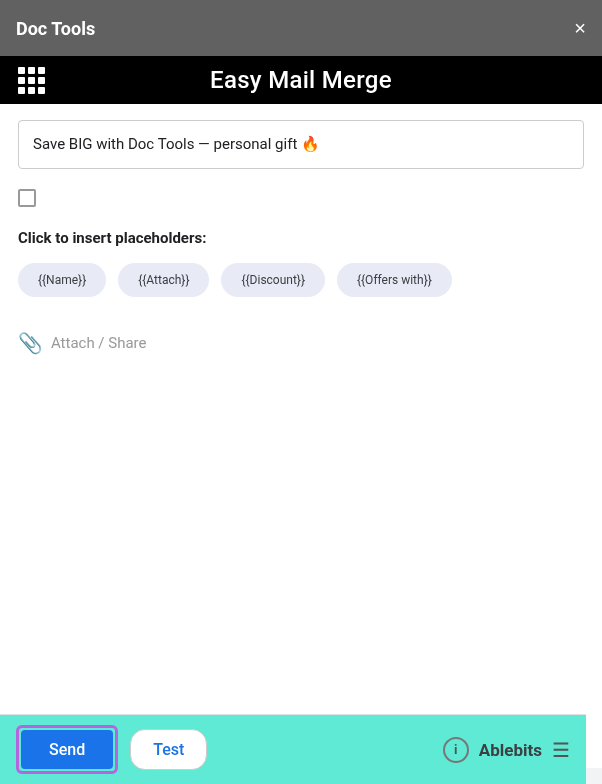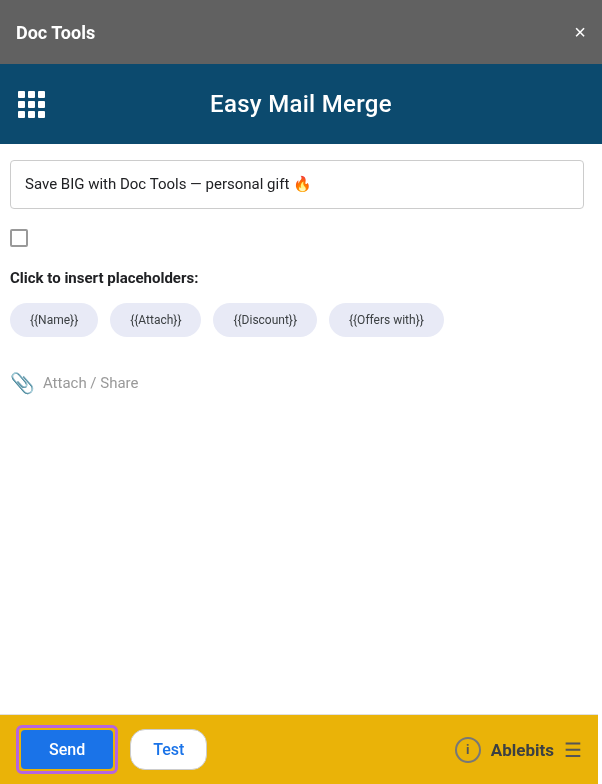--- a/index.html
+++ b/index.html
@@ -12,43 +12,43 @@
       background: #f1f3f4;
     }
 
     
     .title-bar {
       background: #616161;
       display: flex;
       align-items: center;
       justify-content: space-between;
       padding: 0 16px;
-      height: 64px;
+      height: 56px;
     }
     .title-bar-title {
       color: #fff;
       font-weight: bold;
       font-size: 18px;
     }
     .title-bar-close {
       color: #fff;
       font-size: 20px;
       cursor: pointer;
       background: none;
       border: none;
       line-height: 1;
     }
 
     
     .blue-header {
-      background: #0c4a6e;
+      background: #000000;
       display: flex;
       align-items: center;
       justify-content: center;
-      height: 80px;
+      height: 48px;
       position: relative;
     }
     .grid-icon {
       position: absolute;
       left: 18px;
       color: #fff;
       font-size: 22px;
       display: grid;
       grid-template-columns: repeat(3, 7px);
       grid-template-rows: repeat(3, 7px);
@@ -63,21 +63,21 @@
     .header-title {
       color: #fff;
       font-size: 24px;
       font-weight: 500;
       letter-spacing: 0.3px;
     }
 
     
     .main-content {
       background: #fff;
-      padding: 16px 18px 0 10px;
+      padding: 16px 18px 0 18px;
       height: calc(784px - 56px - 64px);
       overflow-y: auto;
       position: relative;
     }
 
     
     .subject-box {
       border: 1px solid #ccc;
       border-radius: 4px;
       padding: 12px 14px;
@@ -147,22 +147,22 @@
     .attach-icon {
       font-size: 20px;
       color: #aaa;
     }
 
     
     .bottom-bar {
       position: absolute;
       bottom: 0;
       left: 0;
-      right: 4px;
-      background: #eab308;
+      right: 16px;
+      background: #5eead4;
       display: flex;
       align-items: center;
       padding: 10px 16px;
       border-top: 1px solid #e0e0e0;
       gap: 12px;
       margin-top: 38px;
     }
 
     .send-btn-wrapper {
       border: 3px solid #b565e0;

